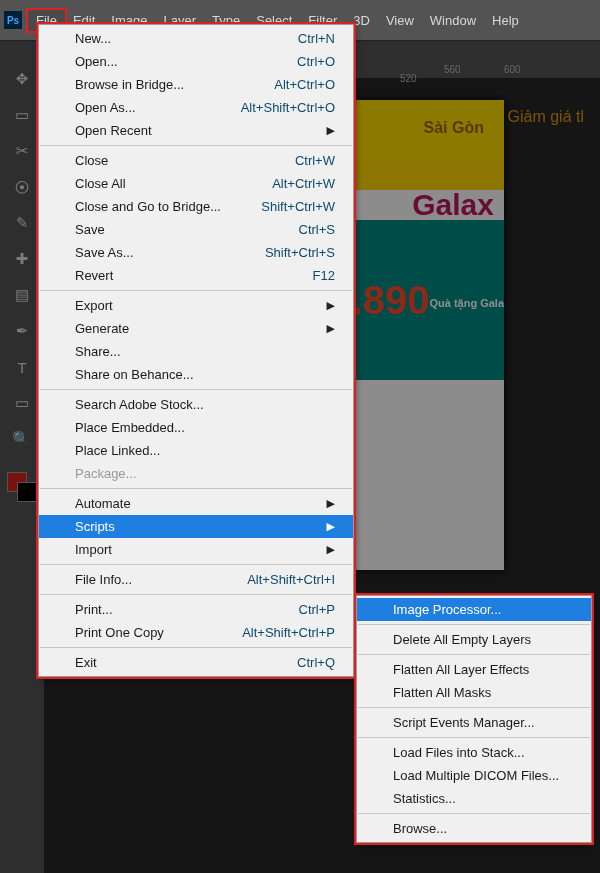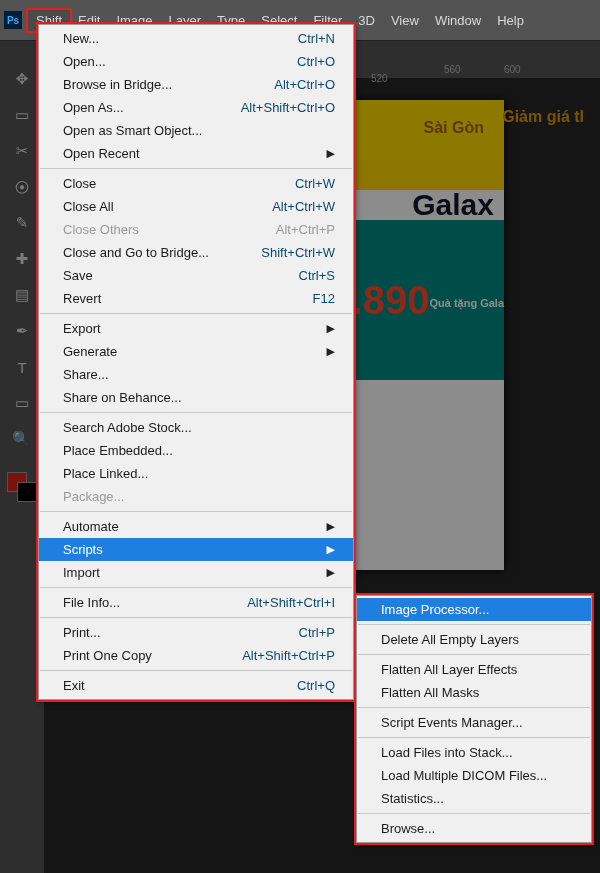--- a/index.html
+++ b/index.html
@@ -29,21 +29,21 @@
 
   
   .tools { position:absolute; top:60px; left:0; width:44px; bottom:0; background:#535353; display:flex; flex-direction:column; align-items:center; gap:10px; padding-top:6px; }
   .tools .tool { width:26px; height:26px; display:flex; align-items:center; justify-content:center; color:#ddd; font-size:15px; }
   .tools .swatches { margin-top:10px; width:30px; height:30px; position:relative; }
   .tools .swatches .fg { position:absolute; left:0; top:0; width:20px; height:20px; background:#e02020; border:1px solid #999;}
   .tools .swatches .bg { position:absolute; right:0; bottom:0; width:20px; height:20px; background:#000; border:1px solid #999;}
 
   
   .menu { position:absolute; background:#f0f0f0; color:#1a1a1a; border:1px solid #9a9a9a; box-shadow:2px 3px 6px rgba(0,0,0,.45); font-size:13px; padding:2px 0; outline:2px solid #e02020; }
-  .menu .row { display:flex; justify-content:space-between; align-items:center; padding:4px 18px 4px 24px; white-space:nowrap; cursor:default; }
+  .menu .row { display:flex; justify-content:space-between; align-items:center; padding:4px 18px 4px 36px; white-space:nowrap; cursor:default; }
   .menu .row .arrow { font-size:11px; color:#222; margin-left:18px; }
   .menu .row .short { color:#0c4a6e; margin-left:40px; }
   .menu .row.disabled { color:#9a9a9a; }
   .menu .row.disabled .short { color:#9a9a9a; }
   .menu .row.hl { background:#1e7fe0; color:#fff; }
   .menu .row.hl .arrow { color:#fff; }
   .menu .sep { height:1px; margin:3px 1px; background:#c7c7c7; }
 
   .file-menu { top:24px; left:38px; width:316px; }
   .scripts-menu { top:595px; left:356px; width:236px; }
@@ -51,21 +51,21 @@
   .dim { filter:brightness(.55); }
 </style>
 </head>
 <body>
 
 <div class="app">
 
   <div class="menubar">
     <div class="ps-logo">Ps</div>
     <div id="menubar-items" style="display: flex;">
-        <div class="menu-item highlight">Shift</div>
+        <div class="menu-item highlight">File</div>
         <div class="menu-item">Edit</div>
         <div class="menu-item">Image</div>
         <div class="menu-item">Layer</div>
         <div class="menu-item">Type</div>
         <div class="menu-item">Select</div>
         <div class="menu-item">Filter</div>
         <div class="menu-item">3D</div>
         <div class="menu-item">View</div>
         <div class="menu-item">Window</div>
         <div class="menu-item">Help</div>
@@ -92,35 +92,35 @@
       </div>
     </div>
 
   <div class="workspace dim">
     <div class="ruler-h" id="ruler-h">
         <span style="left: 40px;">40</span>
         <span style="left: 100px;">360</span>
         <span style="left: 160px;">400</span>
         <span style="left: 220px;">440</span>
         <span style="left: 280px;">480</span>
-        <span style="left: 327px; margin-top: 19px;">520</span>
+        <span style="left: 356px; margin-top: 19px;">520</span>
         <span style="left: 400px;">560</span>
         <span style="left: 460px;">600</span>
       </div>
     <div class="canvas">
       <div class="stub-band yellow1">
           <span style="position:absolute;right:20px;top:19px;color:#a16207;font-weight:700">Sài Gòn</span>
-          <span style="position:absolute;right:-80px;top:8px;color:#d90;font-weight:700">Giảm giá tl</span>
+          <span style="position:absolute;right:-80px;top:8px;color:#d90;font-weight:400">Giảm giá tl</span>
         </div>
       <div class="stub-band yellow2" style="display:flex;align-items:center;gap:20px;padding-left:10px;font-size:11px;color:#333">
         <span>Phụ kiện</span>
         <span>Đồng hồ thông minh</span>
       </div>
       <div class="stub-band promo">
-        <div style="position:absolute;right:10px;top:-2px;font-size:30px;font-weight:700;color:#0f172a">Galax</div>
+        <div style="position:absolute;right:10px;top:-2px;font-size:30px;font-weight:700;color:#be185d">Galax</div>
         <div class="teal">
           <div style="font-size:12px">GIÁ CHỈ</div>
           <div class="big">5.890</div>
           <div style="font-size:11px;margin-top:6px">Quà tặng Gala</div>
         </div>
       </div>
     </div>
   </div>
 
   <div class="menu file-menu" id="file-menu">
@@ -134,46 +134,43 @@
       </div>
       <div class="row">
         <span>Browse in Bridge...</span>
         <span class="short">Alt+Ctrl+O</span>
       </div>
       <div class="row">
         <span>Open As...</span>
         <span class="short">Alt+Shift+Ctrl+O</span>
       </div>
       <div class="row">
-        <span>Open as Smart Object...</span>
-      </div>
-      <div class="row">
         <span>Open Recent</span>
         <span class="arrow">▶</span>
       </div>
       <div class="sep"></div>
       <div class="row">
         <span>Close</span>
         <span class="short">Ctrl+W</span>
       </div>
       <div class="row">
         <span>Close All</span>
         <span class="short">Alt+Ctrl+W</span>
       </div>
-      <div class="row disabled">
-        <span>Close Others</span>
-        <span class="short">Alt+Ctrl+P</span>
-      </div>
       <div class="row">
         <span>Close and Go to Bridge...</span>
         <span class="short">Shift+Ctrl+W</span>
       </div>
       <div class="row">
         <span>Save</span>
         <span class="short">Ctrl+S</span>
+      </div>
+      <div class="row">
+        <span>Save As...</span>
+        <span class="short">Shift+Ctrl+S</span>
       </div>
       <div class="row">
         <span>Revert</span>
         <span class="short">F12</span>
       </div>
       <div class="sep"></div>
       <div class="row">
         <span>Export</span>
         <span class="arrow">▶</span>
       </div>

